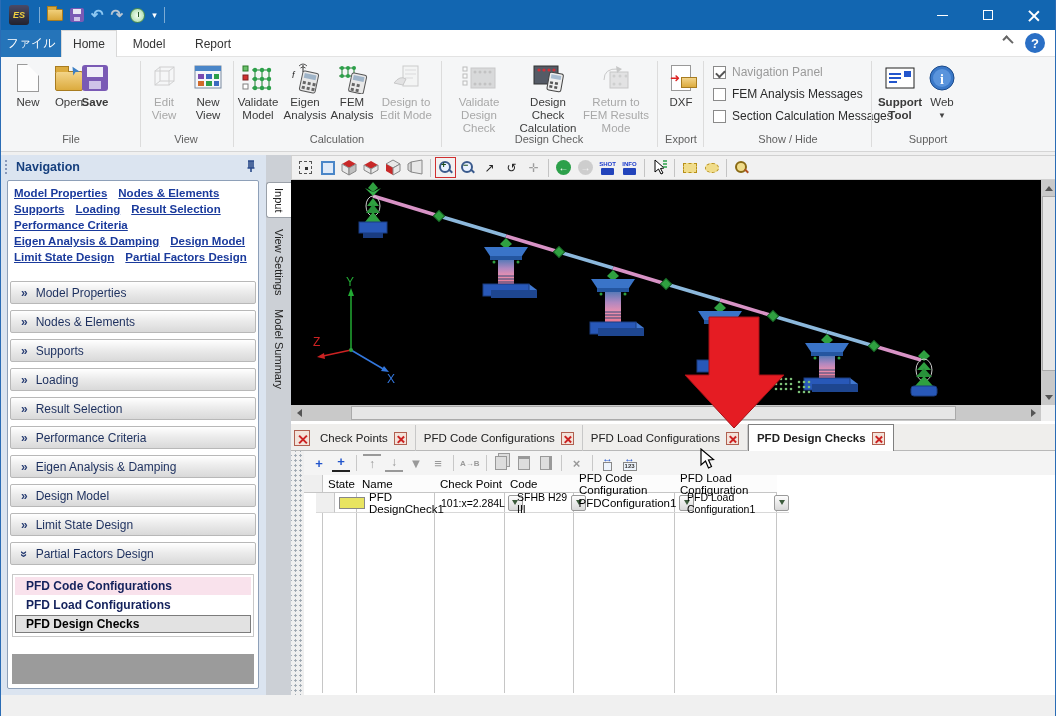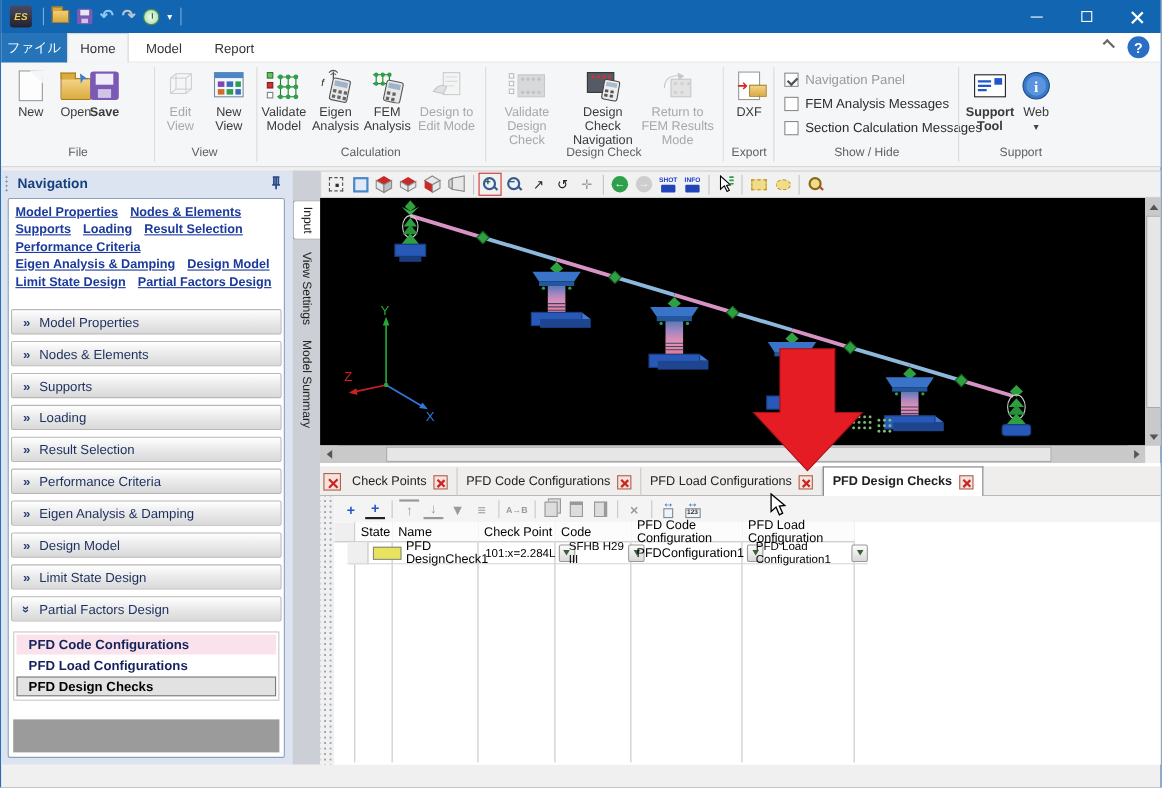--- a/index.html
+++ b/index.html
@@ -391,21 +391,21 @@
               <rect x="19" y="12" width="10" height="4" fill="#a8bcd0"></rect>
               <g fill="#555">
                 <rect x="19" y="19" width="3" height="2.5"></rect>
                 <rect x="24" y="19" width="3" height="2.5"></rect>
                 <rect x="19" y="23" width="3" height="2.5"></rect>
                 <rect x="24" y="23" width="3" height="2.5"></rect>
               </g>
             </g>
           </svg>
         </div>
-      <div>Design Check Navigation</div>
+      <div>Design Check Calculation</div>
     </div>
     <div class="rbb dis" style="left:582px;width:66px;">
       <div class="ric">
           <svg width="32" height="28">
             <rect x="10" y="8" width="18" height="16" fill="#c8ccd4" stroke="#8a8f98"></rect>
             <g fill="#9aa0ac">
               <circle cx="14" cy="12" r="1.5"></circle>
               <circle cx="20" cy="12" r="1.5"></circle>
               <circle cx="26" cy="12" r="1.5"></circle>
               <circle cx="14" cy="20" r="1.5"></circle>

